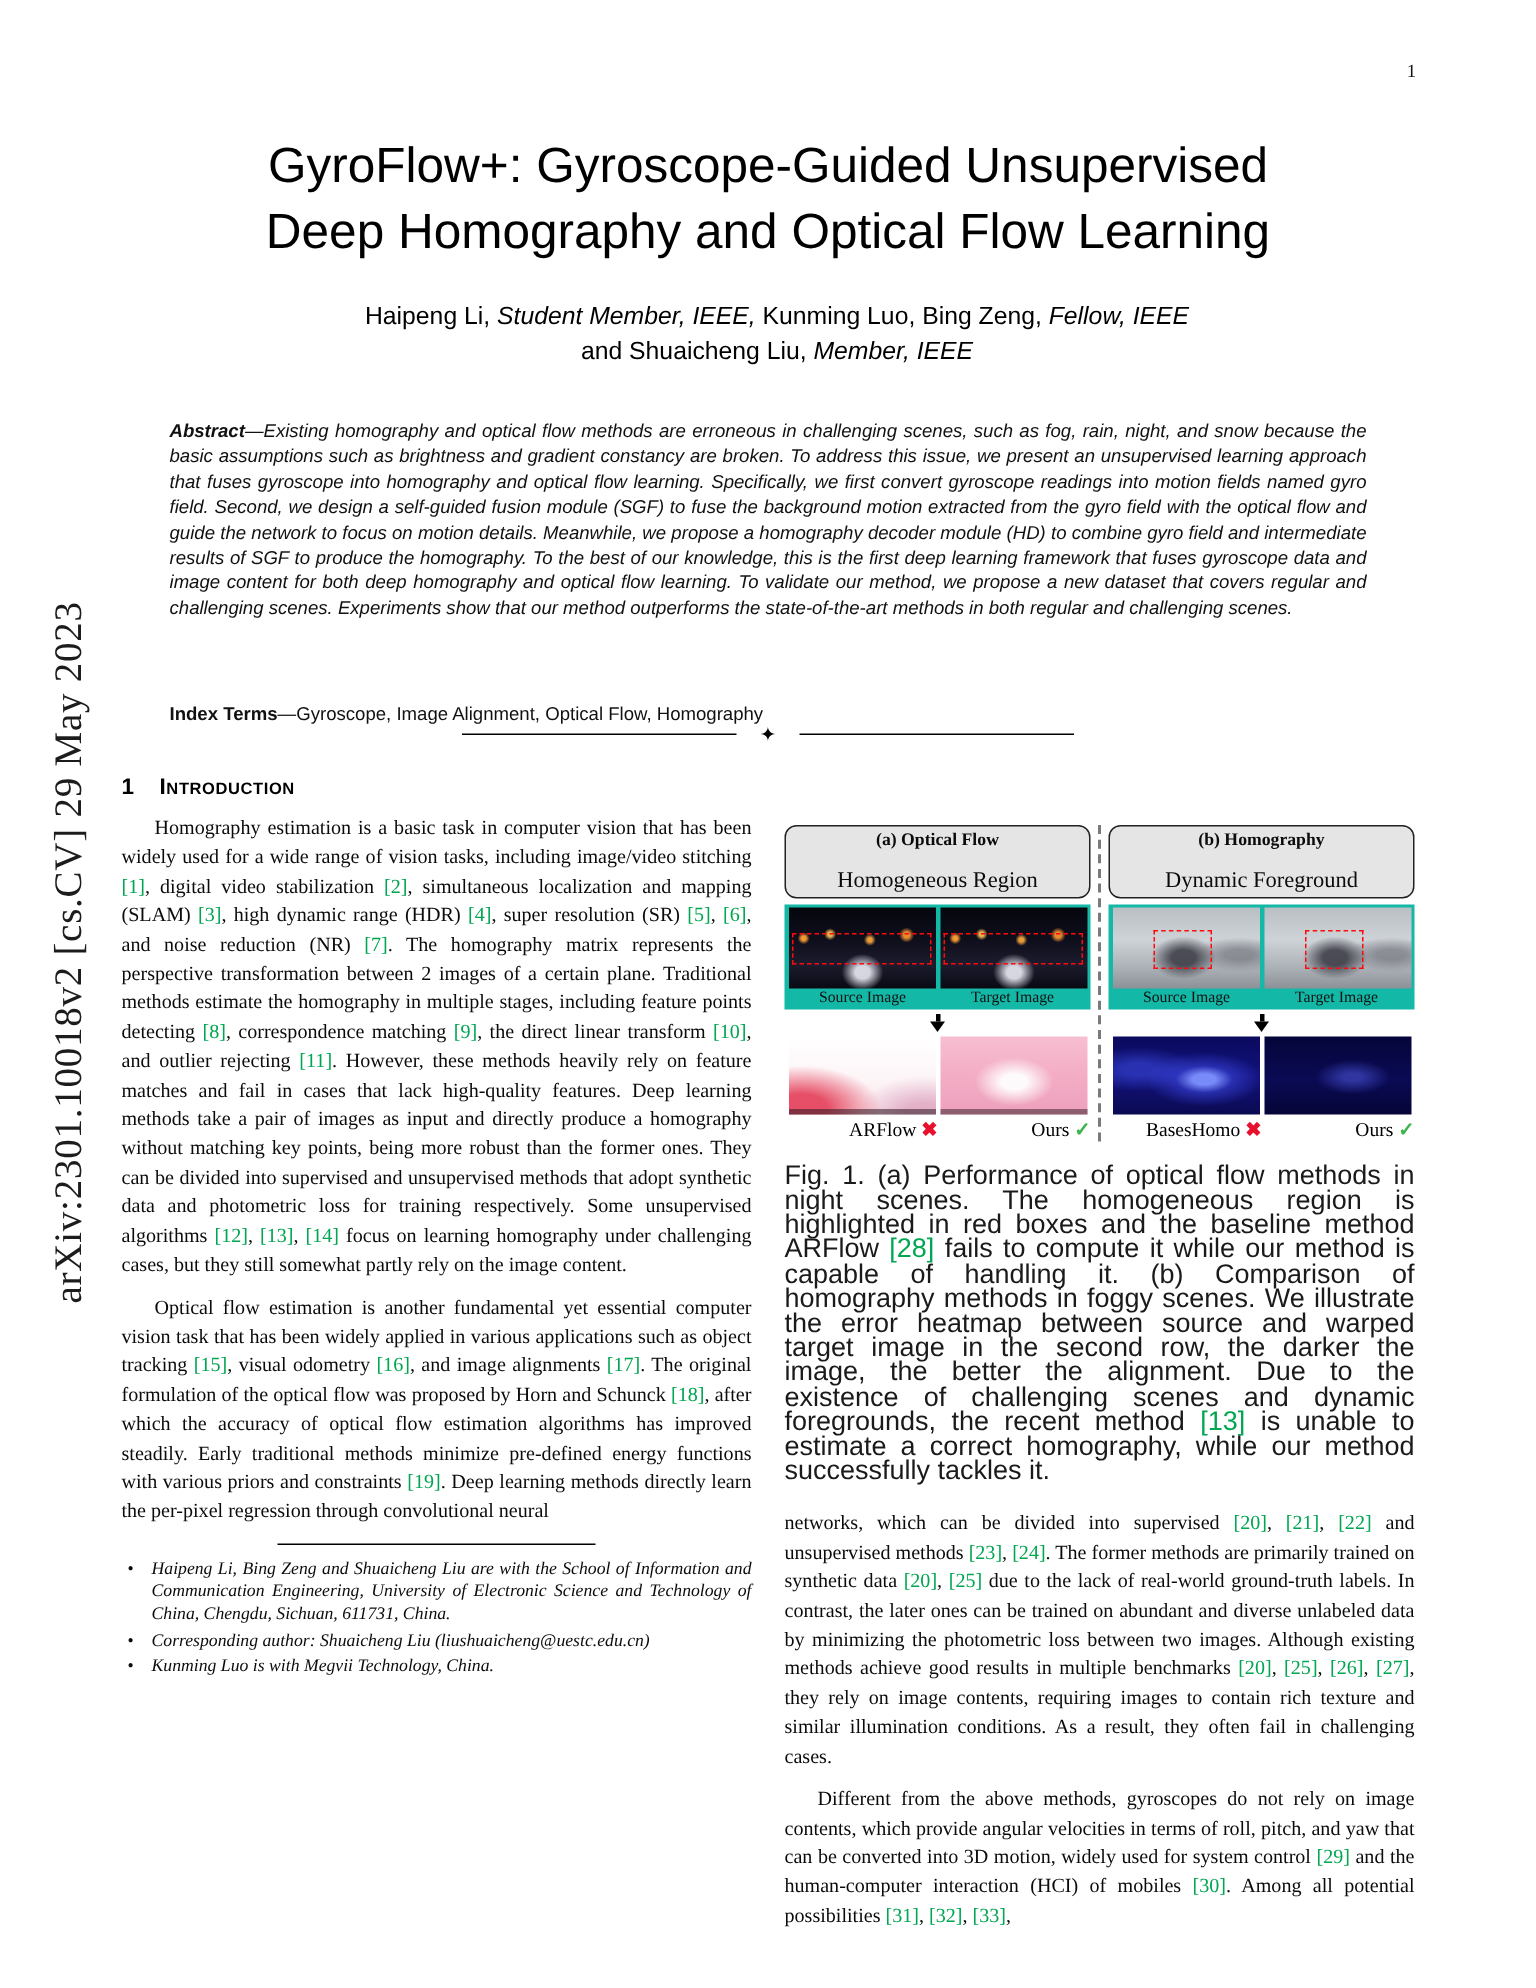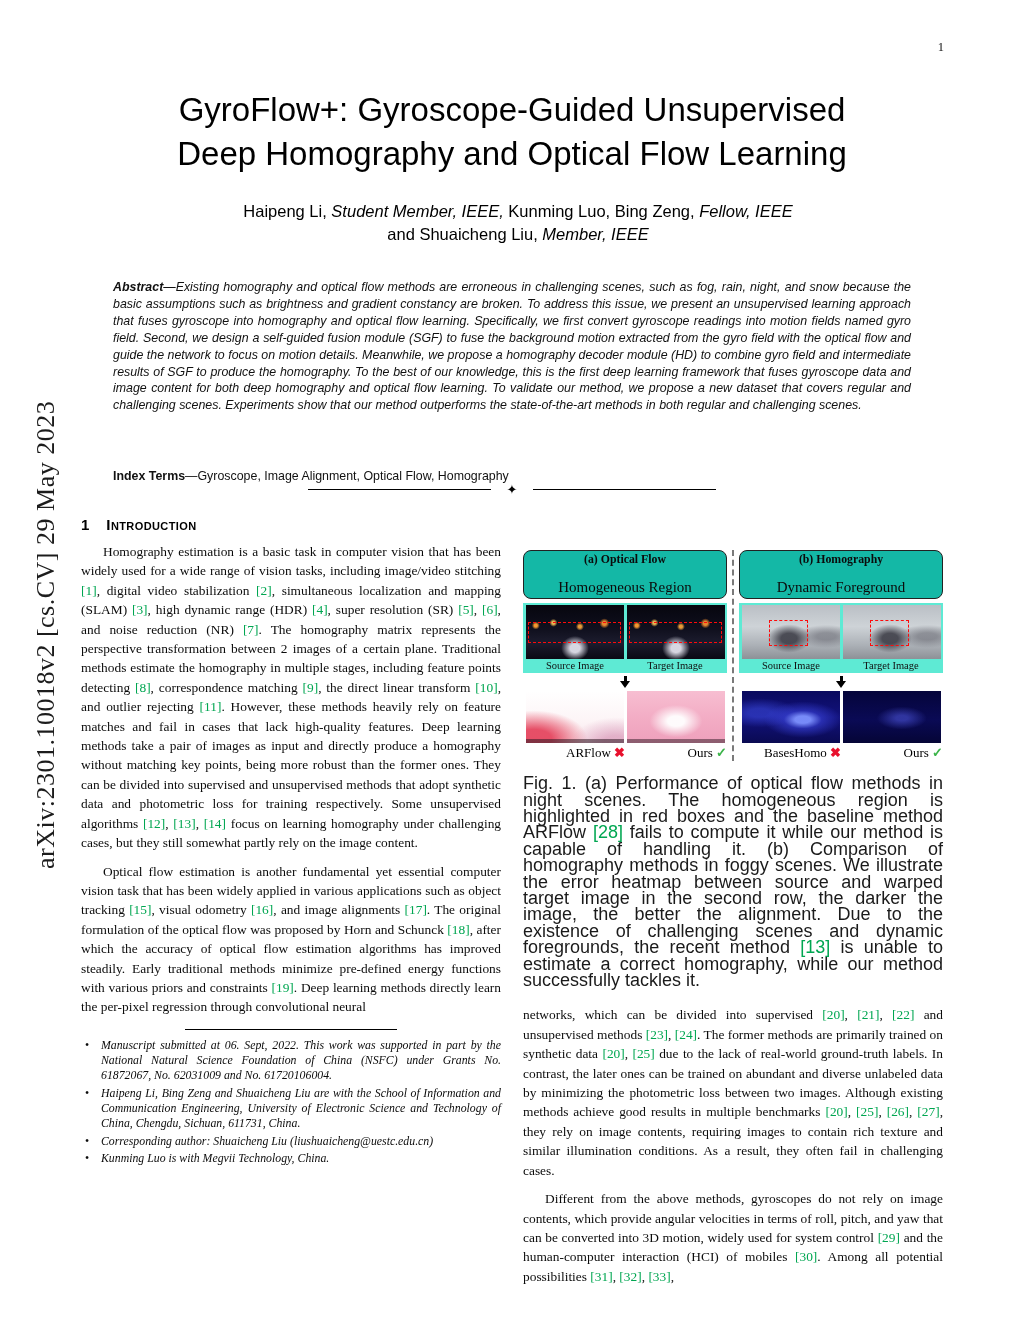--- a/index.html
+++ b/index.html
@@ -73,26 +73,26 @@
   .cite { color:#00a651; }
 
   
   .fig { display:block; }
   .fig-panels { display:flex; align-items:stretch; }
   .panel { flex:1; min-width:0; }
   .panel-divider { border-left:2px dashed #7a7a7a; margin:0 5px; }
 
   .panel-header {
     border:1.3px solid #222; border-radius:8px;
-    text-align:center; padding:1px 0 2px 0; background:#14b8a6;
+    text-align:center; padding:1px 0 2px 0; background:#e5e5e5;
   }
   .panel-title  { font-size:11.8px; font-weight:bold; line-height:1.2; }
   .panel-subtitle { font-size:15px; line-height:1.2;margin-top:12px; }
 
-  .img-block { background:#5eead4; padding:2px 2px 1px 2px; margin-top:4px; }
+  .img-block { background:#14b8a6; padding:2px 2px 1px 2px; margin-top:4px; }
   .img-row { display:flex; gap:3px; justify-content:center; }
   .fig-img { position:relative; width:98px; height:54px; flex:0 0 auto; overflow:hidden; }
   .fig-img.short { height:52px; }
   .img-labels, .result-labels { display:flex; }
   .img-labels span { flex:1; text-align:center; font-size:10.5px; line-height:13px; color:#111; }
   .result-labels { margin-top:2px; }
   .result-labels > span { flex:1; text-align:right; font-size:13px; color:#000; }
   .mark-x { color:#e8112d; font-weight:bold; font-style:normal; }
   .mark-check { color:#3cb44a; font-weight:bold; font-style:normal; }
 
@@ -188,21 +188,20 @@
     <h2 class="sec-heading">
       <span class="sec-num">1</span>
       <span class="sec-title">Introduction</span>
     </h2>
     <p class="body-par indent">Homography estimation is a basic task in computer vision that has been widely used for a wide range of vision tasks, including image/video stitching <span class="cite">[1]</span>, digital video stabilization <span class="cite">[2]</span>, simultaneous localization and mapping (SLAM) <span class="cite">[3]</span>, high dynamic range (HDR) <span class="cite">[4]</span>, super resolution (SR) <span class="cite">[5]</span>, <span class="cite">[6]</span>, and noise reduction (NR) <span class="cite">[7]</span>. The homography matrix represents the perspective transformation between 2 images of a certain plane. Traditional methods estimate the homography in multiple stages, including feature points detecting <span class="cite">[8]</span>, correspondence matching <span class="cite">[9]</span>, the direct linear transform <span class="cite">[10]</span>, and outlier rejecting <span class="cite">[11]</span>. However, these methods heavily rely on feature matches and fail in cases that lack high-quality features. Deep learning methods take a pair of images as input and directly produce a homography without matching key points, being more robust than the former ones. They can be divided into supervised and unsupervised methods that adopt synthetic data and photometric loss for training respectively. Some unsupervised algorithms <span class="cite">[12]</span>, <span class="cite">[13]</span>, <span class="cite">[14]</span> focus on learning homography under challenging cases, but they still somewhat partly rely on the image content.</p>
     <p class="body-par indent">Optical flow estimation is another fundamental yet essential computer vision task that has been widely applied in various applications such as object tracking <span class="cite">[15]</span>, visual odometry <span class="cite">[16]</span>, and image alignments <span class="cite">[17]</span>. The original formulation of the optical flow was proposed by Horn and Schunck <span class="cite">[18]</span>, after which the accuracy of optical flow estimation algorithms has improved steadily. Early traditional methods minimize pre-defined energy functions with various priors and constraints <span class="cite">[19]</span>. Deep learning methods directly learn the per-pixel regression through convolutional neural</p>
 
     <div class="footnote-block">
       <div class="footnote-rule"></div>
       <ul class="footnotes">
-        <li><span>Manuscript submitted at 06. Sept, 2022. This work was supported in part by the National Natural Science Foundation of China (NSFC) under Grants No. 61872067, No. 62031009 and No. 61720106004.</span></li>
         <li><span>Haipeng Li, Bing Zeng and Shuaicheng Liu are with the School of Information and Communication Engineering, University of Electronic Science and Technology of China, Chengdu, Sichuan, 611731, China.</span></li>
         <li><span>Corresponding author: Shuaicheng Liu (liushuaicheng@uestc.edu.cn)</span></li>
         <li><span>Kunming Luo is with Megvii Technology, China.</span></li>
       </ul>
     </div>
   </div>
 
   <div class="col col-right">
     <figure class="fig">
       <div class="fig-panels">

